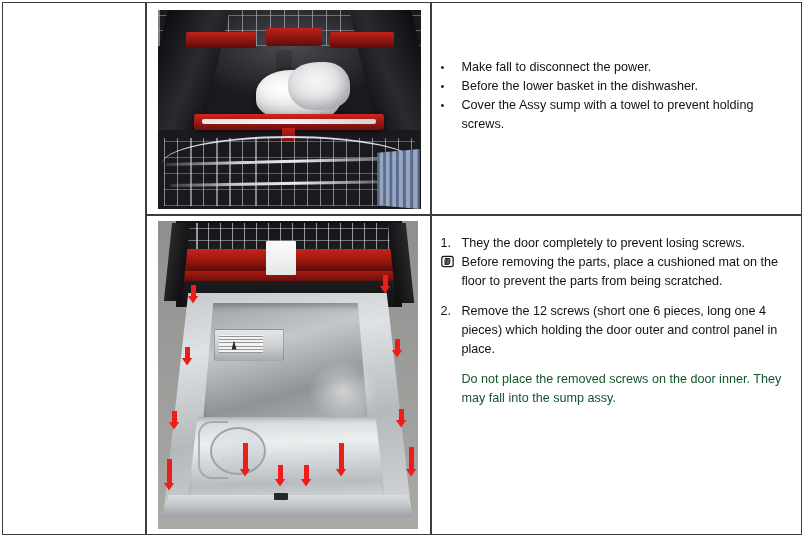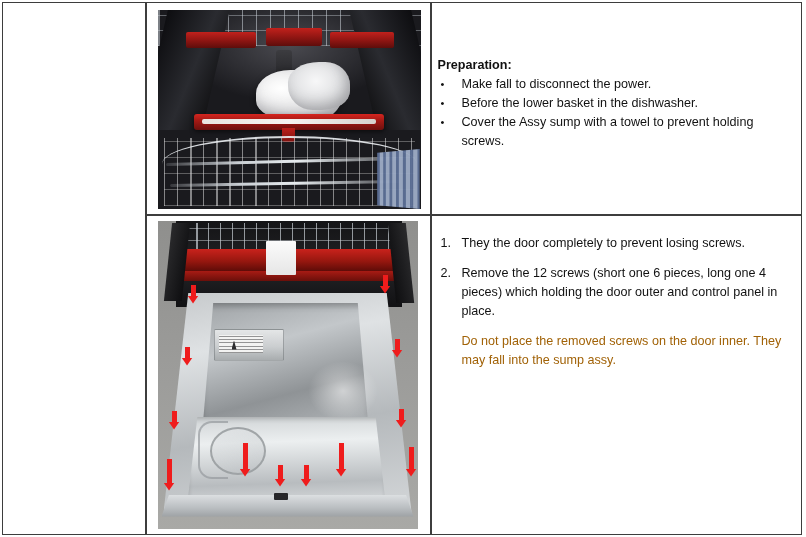--- a/index.html
+++ b/index.html
@@ -310,21 +310,21 @@
     display: inline-block;
     width: 14px; height: 13px;
     vertical-align: -2px;
   }
   .caution-head {
     display: flex; align-items: flex-start;
     font-size: 12.6px; line-height: 19px; font-weight: bold; color: #111;
   }
   .caution-head .marker { flex: 0 0 24px; padding-left: 2px; box-sizing: border-box; }
   .caution-body {
-    font-size: 12.6px; line-height: 19px; color: #a16207;
+    font-size: 12.6px; line-height: 19px; color: #14532d;
     padding-left: 24px;
   }
 </style>
 </head>
 <body>
 
 <div class="sheet">
 
 
   <div class="photo-cell-1">
@@ -417,21 +417,20 @@
           </div>
           <div class="arrow" style="left: 178px; top: 222px; height: 34px;">
             <div class="shaft" style="background: rgb(239, 28, 28);"></div>
             <div class="head" style="background: rgb(239, 28, 28);"></div>
           </div>
         </div>
     </div>
   </div>
 
   <div class="text-cell-1">
-    <div class="heading">Preparation:</div>
 
     <div class="item">
       <span class="marker bullet">•</span>
       <span class="body">Make fall to disconnect  the power.</span>
     </div>
     <div class="item">
       <span class="marker bullet">•</span>
       <span class="body">Before the lower basket  in the dishwasher.</span>
     </div>
     <div class="item">
@@ -440,20 +439,30 @@
     </div>
   </div>
 
   <div class="text-cell-2">
 
     <div class="item">
       <span class="marker">1.</span>
       <span class="body">They the door completely to prevent losing screws.</span>
     </div>
 
+    <div class="item">
+      <span class="marker">
+        <svg class="note-icon" viewBox="0 0 16 16" aria-hidden="true">
+          <rect x="1" y="1.6" width="14" height="12.8" rx="2.6" ry="2.6" fill="#ffffff" stroke="#1a1a1a" stroke-width="1.5"></rect>
+          <path d="M5.1 11.6 L5.1 5.6 Q5.1 4.2 6.4 4.2 Q7.7 4.2 7.7 5.6 L7.7 9.4" fill="none" stroke="#1a1a1a" stroke-width="1.35" stroke-linecap="round"></path>
+          <path d="M7.6 4.4 L10.9 4.4 L10.9 9.3 Q10.9 11.6 8.6 11.6 L5.2 11.6 Z" fill="#5e5e5e" stroke="#1a1a1a" stroke-width="1.1" stroke-linejoin="round"></path>
+        </svg>
+      </span>
+      <span class="body">Before removing the parts, place a cushioned mat on the floor to prevent the parts from being scratched.</span>
+    </div>
 
     <div class="gap"></div>
 
     <div class="item">
       <span class="marker">2.</span>
       <span class="body">Remove the 12 screws (short one 6 pieces, long one 4 pieces) which holding the door outer and control panel in place.</span>
     </div>
 
 
     <div class="gap"></div>

